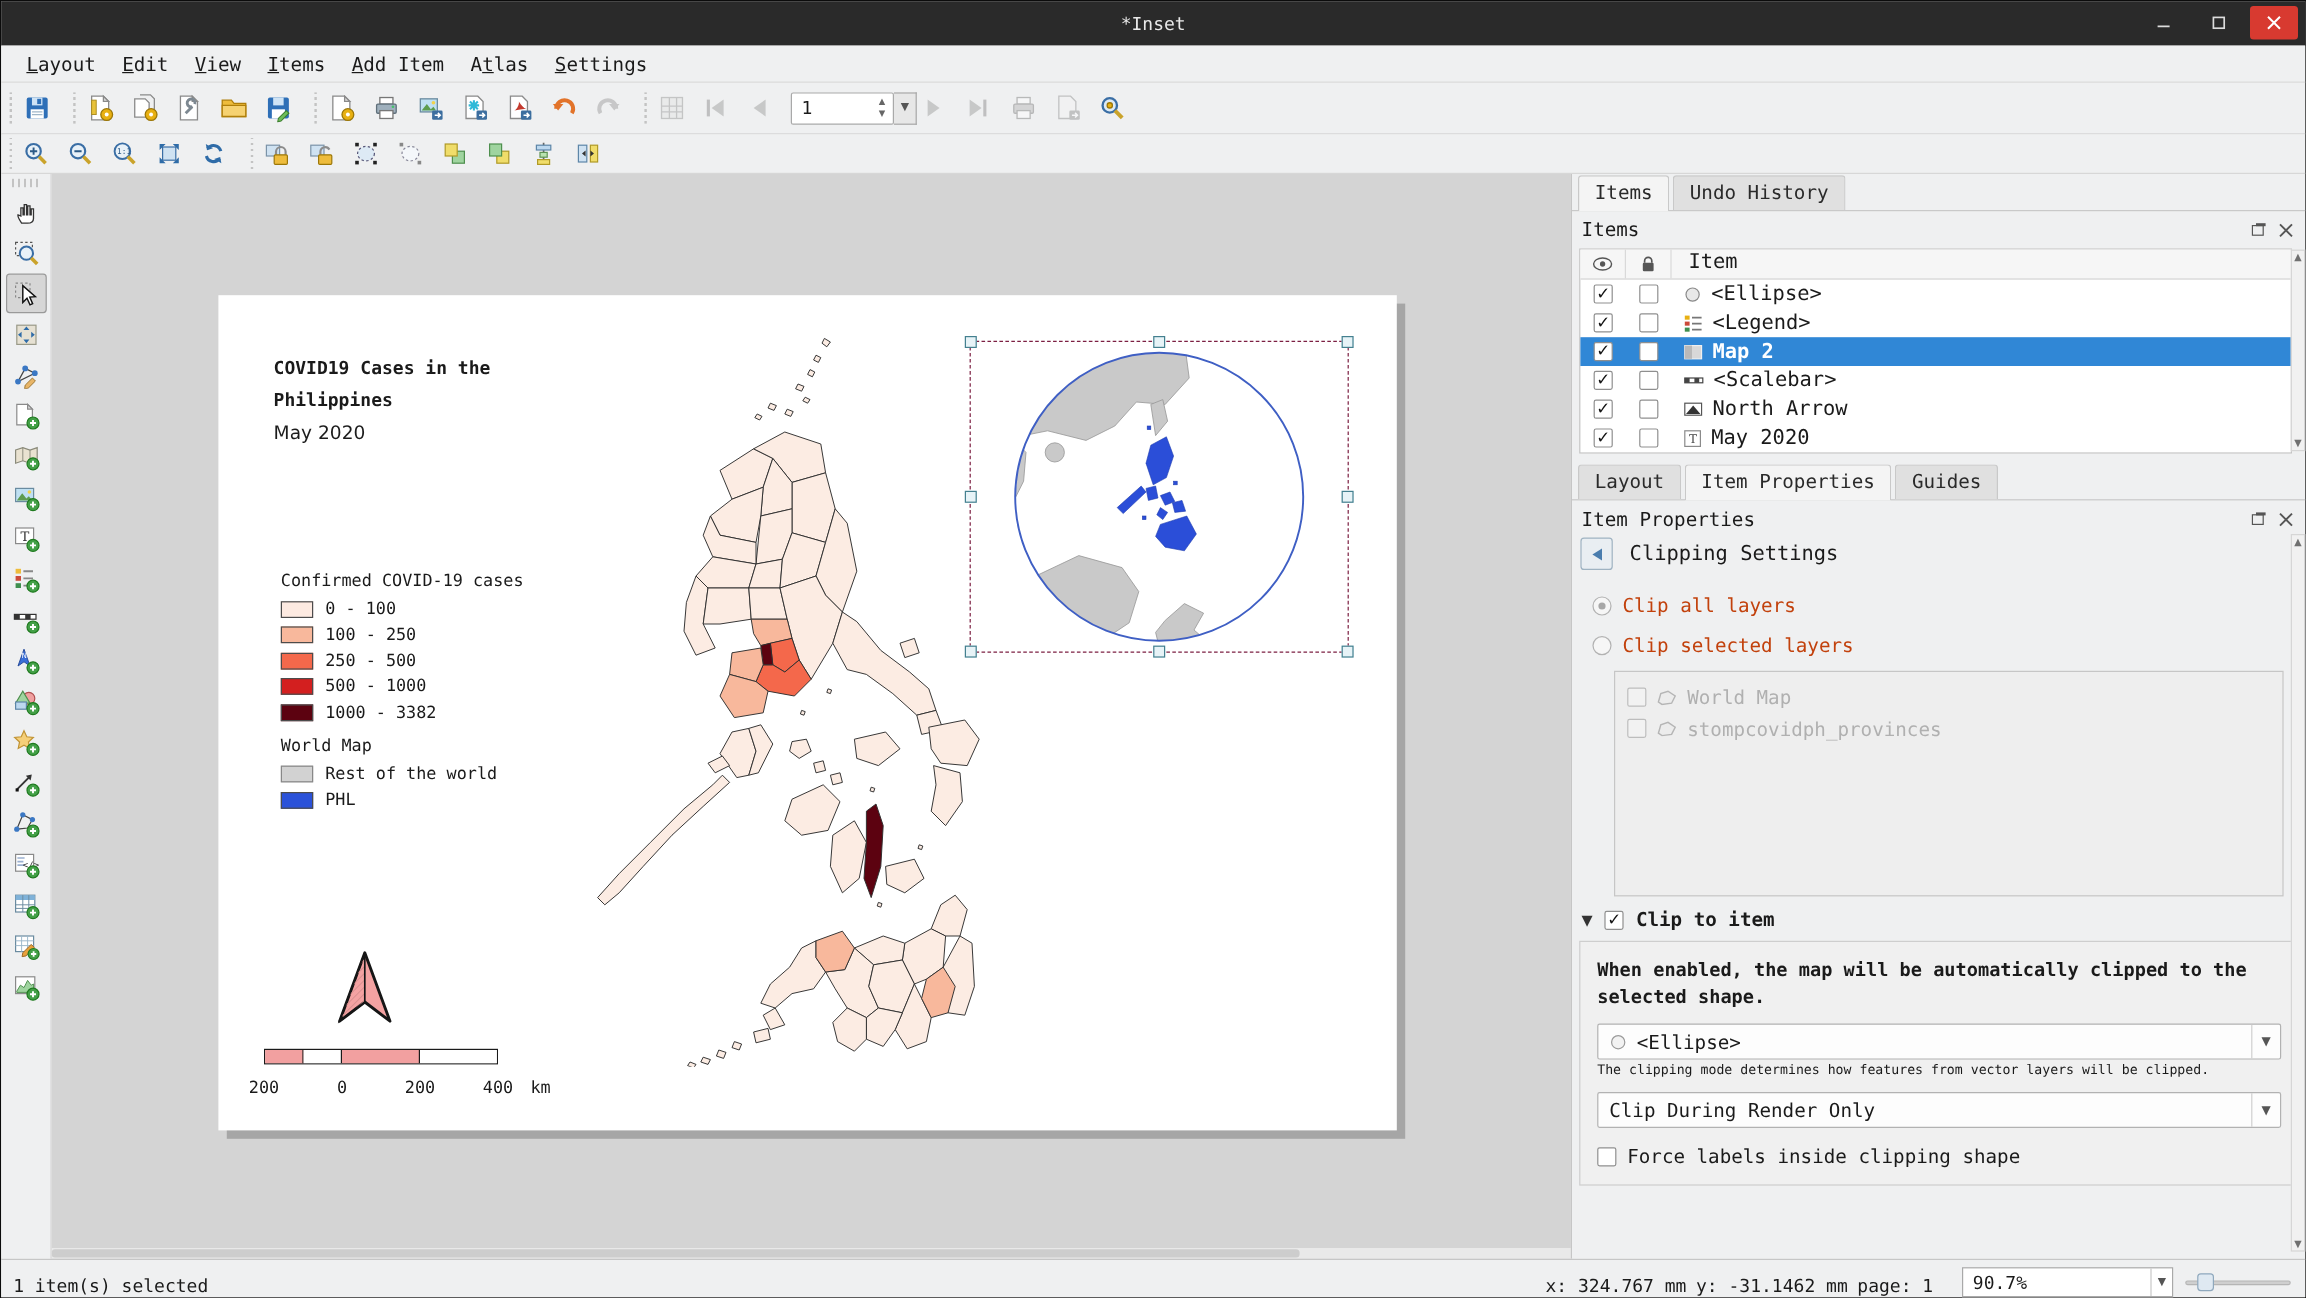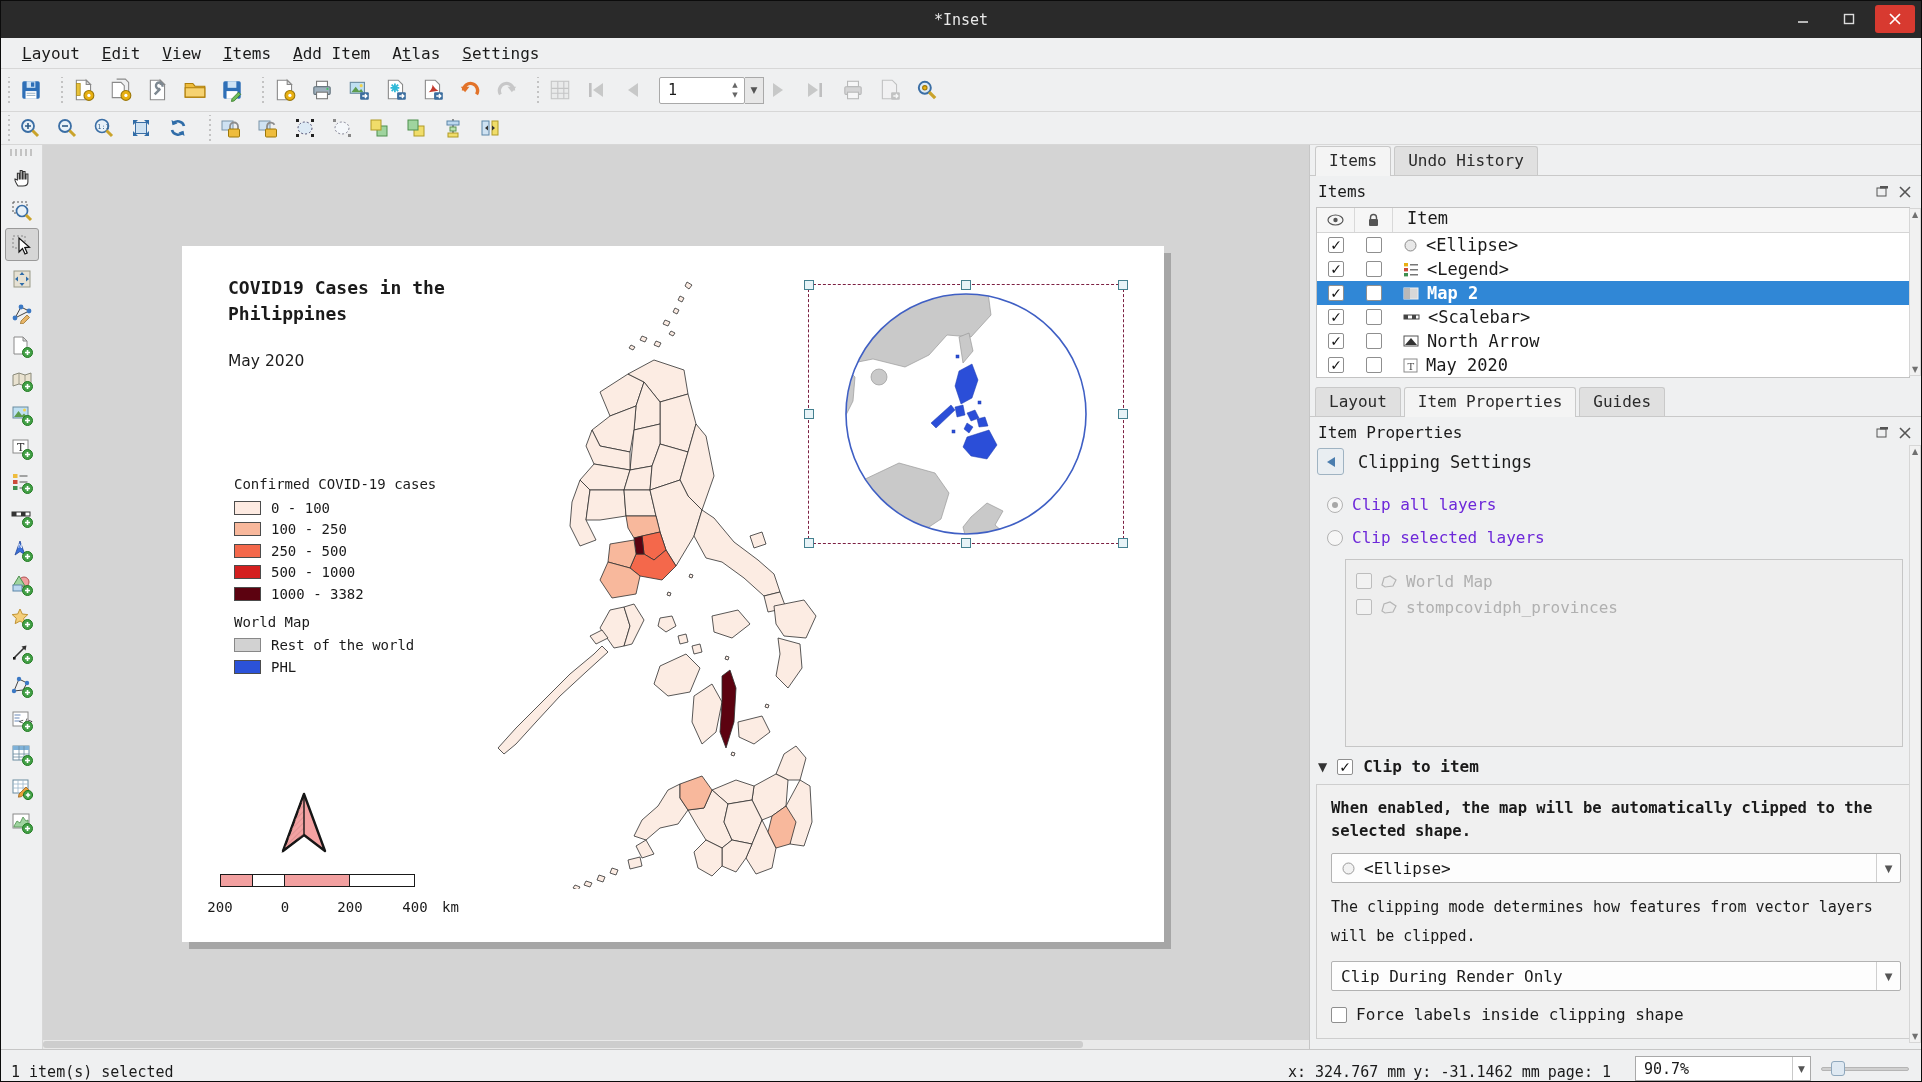--- a/index.html
+++ b/index.html
@@ -36,21 +36,21 @@
   .lhandle{width:24px;height:7px;margin-bottom:3px;background:repeating-linear-gradient(90deg,#c3c3c3 0 2px,transparent 2px 5px)}
   .lbtn{width:34px;height:33px;display:flex;align-items:center;justify-content:center;border-radius:3px;border:1px solid transparent}
   .lbtn.active{background:#d6d6d6;border:1px solid #9a9a9a}
 
   
   .canvas{position:absolute;left:42px;top:144px;width:1268px;bottom:32px;background:#d4d4d4;overflow:hidden}
   .hscroll{position:absolute;left:0;right:0;bottom:0;height:9px;background:#e9e9e9}
   .hscroll .thumb{position:absolute;left:0;top:1px;height:7px;width:1040px;background:#cdcdcd;border-radius:3px}
   .page{position:absolute;left:139px;top:101px;width:982px;height:696px;background:#ffffff;box-shadow:7px 7px 0 #a6a6a6}
 
-  .map-title{position:absolute;left:46px;top:29px;font-weight:bold;font-size:18px;line-height:26px;white-space:pre}
+  .map-title{position:absolute;left:46px;top:48px;font-weight:bold;font-size:15px;line-height:26px;white-space:pre}
   .map-subtitle{position:absolute;left:46px;top:106px;font-family:"DejaVu Sans",sans-serif;font-size:15.5px;color:#1c1c1c}
 
   .legend{position:absolute;left:52px;top:230px;font-size:14px}
   .legend .ltitle{margin-bottom:5px}
   .lrow{display:flex;align-items:center;height:21.5px}
   .swatch{width:27px;height:14px;border:1px solid #4c4c4c;margin-right:10px}
   .swatch.noborder{border:1px solid #888}
   .legend .ltitle2{margin-top:9px;margin-bottom:5px}
 
   .scalebar{position:absolute;left:38px;top:628px}
@@ -80,32 +80,32 @@
   .c-vis{width:38px;display:flex;justify-content:center}
   .c-lock{width:38px;display:flex;justify-content:center}
   .c-item{flex:1;display:flex;align-items:center;gap:8px;padding-left:10px}
   .cbx{width:16px;height:16px;background:#fff;border:1px solid #8f8f8f;border-radius:2px;position:relative;display:flex;align-items:center;justify-content:center;font-size:14px;color:#111;font-family:"DejaVu Sans",sans-serif;line-height:1}
 
   .backbtn{width:27px;height:27px;border:1px solid #9fb3c2;background:#e9eef2;border-radius:3px;display:flex;align-items:center;justify-content:center}
   .crumb-row{display:flex;align-items:center;gap:14px;padding:4px 0 6px 7px}
   .crumb{font-size:17px}
 
   .props{position:relative;font-size:16px}
-  .radio-row{display:flex;align-items:center;gap:9px;color:#6d28d9;margin:14px 0 0 17px}
+  .radio-row{display:flex;align-items:center;gap:9px;color:#c2410c;margin:14px 0 0 17px}
   .radio{width:16px;height:16px;border-radius:50%;border:1px solid #b2b2b2;background:#f6f6f6;position:relative}
   .radio.on:after{content:"";position:absolute;left:4px;top:4px;width:6px;height:6px;border-radius:50%;background:#a7a7a7}
   .layerlist{margin:12px 0 0 35px;width:558px;height:188px;border:1px solid #c6c6c6;background:#eeeeee;padding:8px 0 0 10px}
   .layer-row{display:flex;align-items:center;gap:8px;color:#b0b0b0;height:26px}
   .cbx.dis{border-color:#bdbdbd;background:#f2f2f2}
 
   .clip-header{display:flex;align-items:center;gap:10px;padding:10px 0 8px 8px;font-weight:bold;font-size:16px}
   .tri{font-family:"DejaVu Sans",sans-serif;font-size:12px;color:#333}
   .clip-group{margin:0 6px;width:600px;border:1px solid #cecece;background:#f0f0f0;padding:12px 14px 14px 14px}
   .bold-desc{font-weight:bold;font-size:15.5px;line-height:23px;width:575px}
-  .desc{font-size:15px;line-height:29px;width:575px;margin-top:10px}
+  .desc{font-size:11px;line-height:17px;width:575px;}
   .combo{height:30px;background:#fdfdfd;border:1px solid #b2b2b2;border-radius:2px;display:flex;align-items:center;padding-left:9px;position:relative;margin-top:10px;font-size:16px}
   .combo .arrowzone{position:absolute;right:0;top:0;bottom:0;width:24px;border-left:1px solid #cfcfcf;display:flex;align-items:center;justify-content:center;color:#555;font-size:10px;font-family:"DejaVu Sans",sans-serif}
   .chk-row{display:flex;align-items:center;gap:9px;margin-top:14px}
 
   .vstrip{position:absolute;width:12px;background:#f1f1f1;border:1px solid #d6d6d6;right:0;display:flex;flex-direction:column;justify-content:space-between;align-items:center;padding:1px 0;font-size:8px;color:#707070;font-family:"DejaVu Sans",sans-serif}
 
   
   .statusbar{position:absolute;left:0;right:0;bottom:0;height:32px;background:#eff0f1;border-top:1px solid #c6c6c6;display:flex;align-items:flex-end;font-size:15px}
   .sb-left{margin-left:10px}
   .sb-coords{position:absolute;right:310px;display:flex;gap:8px;white-space:pre}

